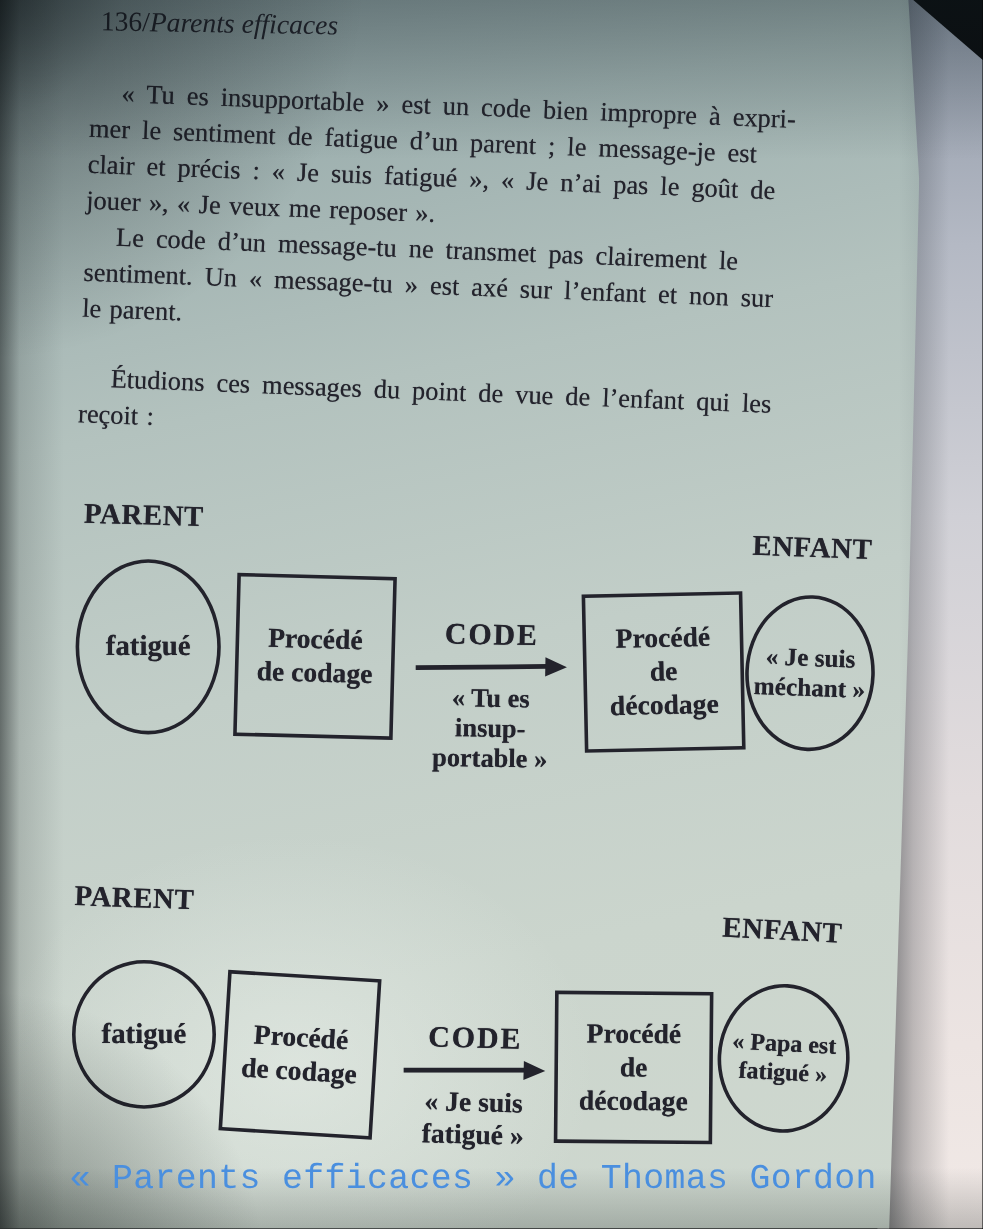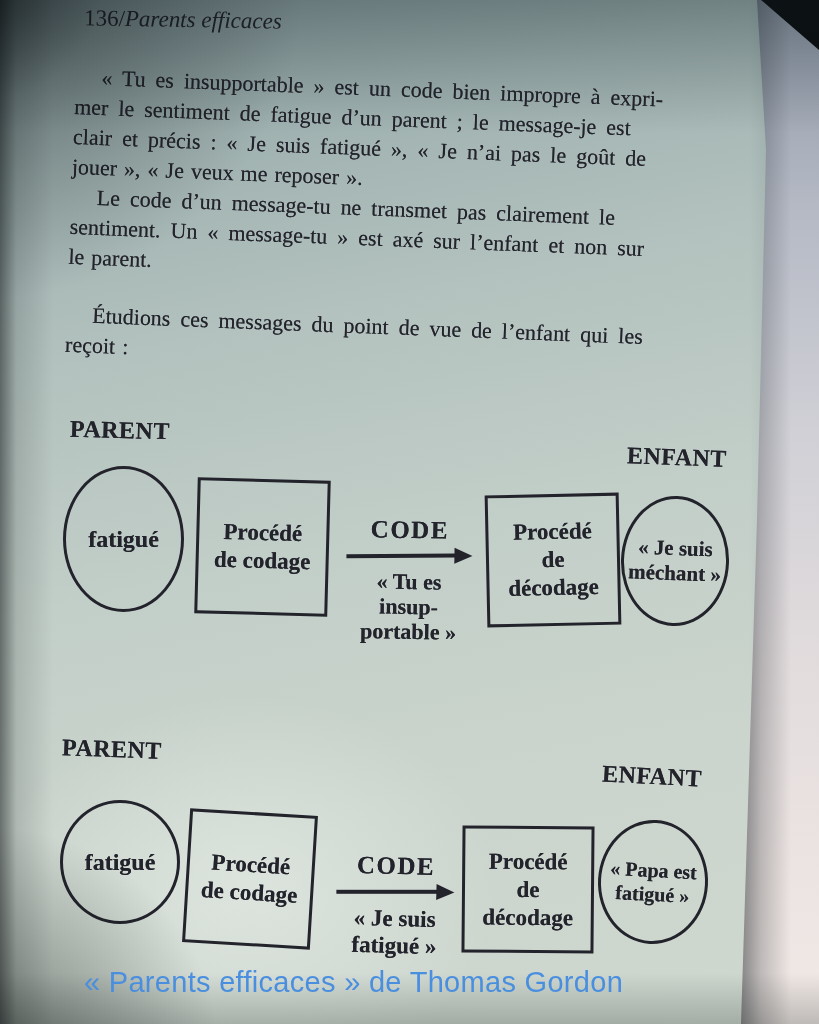--- a/index.html
+++ b/index.html
@@ -72,22 +72,22 @@
   .code-word{font-size:25px;letter-spacing:1.5px;}
   .arrow{position:relative;height:17px;margin-top:2px;}
   .arrow .shaft{position:absolute;left:0;top:8px;height:3.5px;background:#23232c;width:calc(100% - 16px);transform:rotate(-1.5deg);}
   .arrow .head{position:absolute;right:0;top:1px;width:0;height:0;
     border-left:18px solid #23232c;border-top:8px solid transparent;border-bottom:8px solid transparent;}
   .msg{margin-top:6px;}
   .msg div{white-space:nowrap;}
   
   .caption{
     position:absolute;left:58px;top:966px;width:680px;z-index:5;
-    font-family:Liberation Sans, sans-serif;
-    font-size:29px;color:#4a8fdf;letter-spacing:.3px;white-space:nowrap;margin-left:26px;
+    font-family:Liberation Mono, monospace;
+    font-size:29px;color:#4a8fdf;letter-spacing:.3px;white-space:nowrap;
   }
 </style>
 </head>
 <body>
 
 <div class="photo">
 
   <div class="facing-page"></div>
 
   <div class="left-page">

